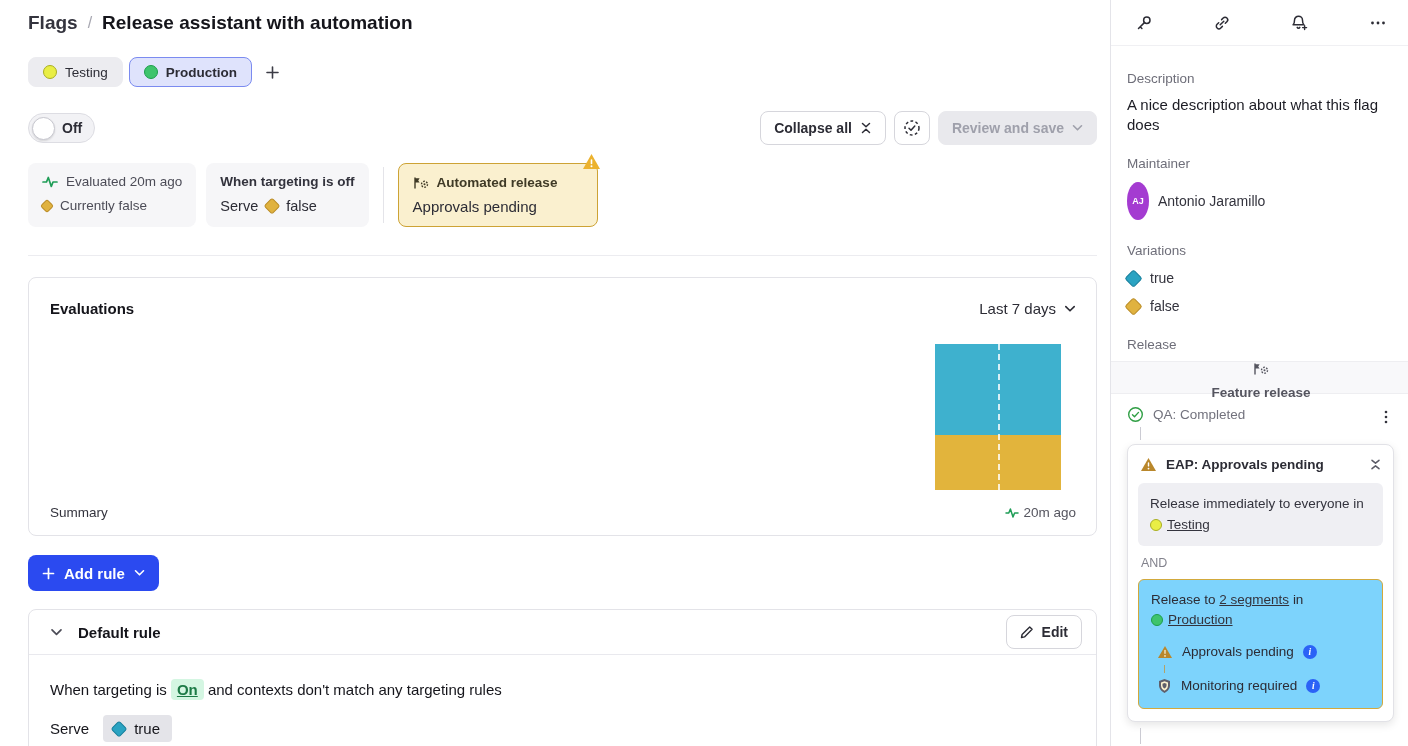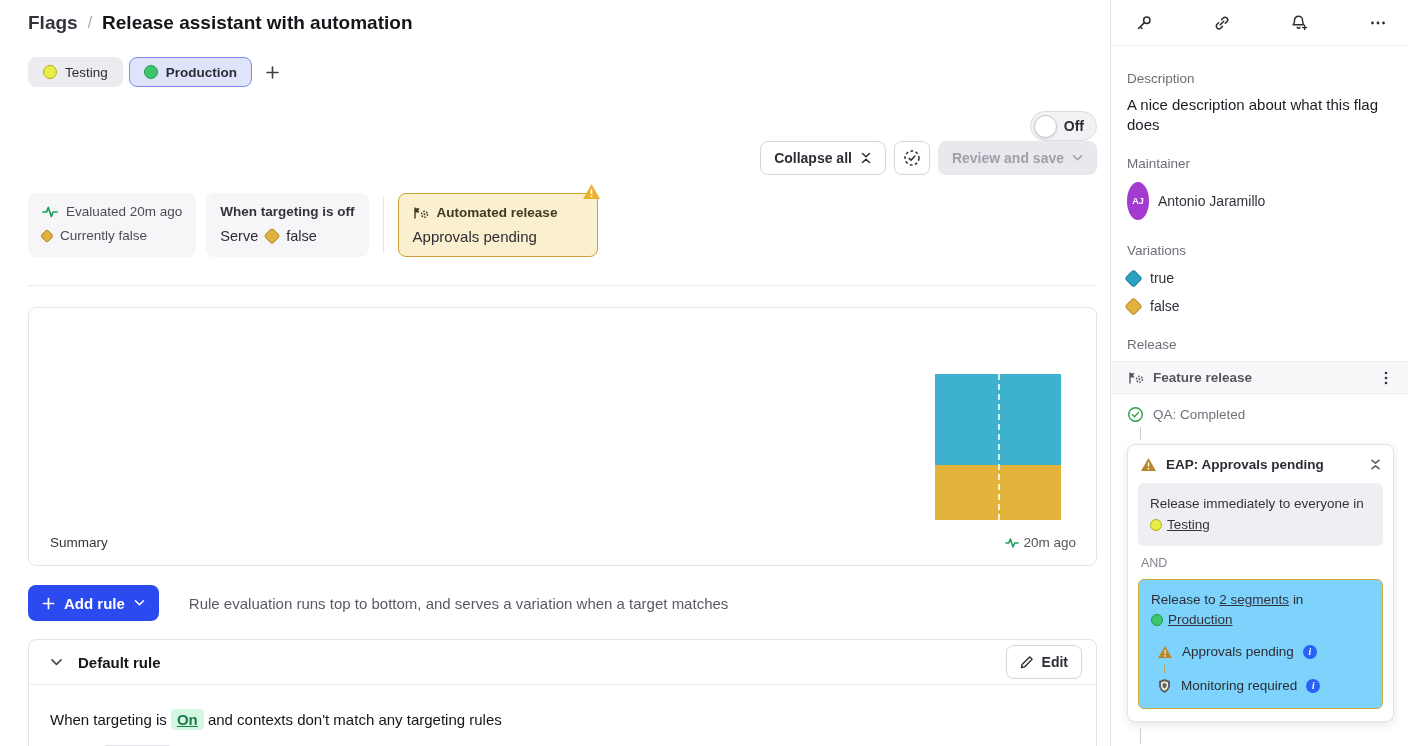--- a/index.html
+++ b/index.html
@@ -23,21 +23,21 @@
   .tabs { margin-top:23px; display:flex; align-items:center; gap:6px; }
   .tab { display:flex; align-items:center; gap:8px; height:30px; padding:0 14px;
          border-radius:8px; background:#ececf0; border:1px solid #ececf0;
          font-size:13.5px; color:#2c2c35; cursor:pointer; }
   .tab.selected { background:#dfe3fc; border:1px solid #7b8bf0; font-weight:700; }
   .env-dot { width:14px; height:14px; border-radius:50%; display:inline-block; }
   .dot-testing { background:#e9ee45; border:1.5px solid #a9af24; }
   .dot-production { background:#3ec46d; border:1.5px solid #1d9e4c; }
   .tab-add { width:28px; height:28px; display:flex; align-items:center; justify-content:center; color:#3c3c46; border-radius:6px; }
 
-  .controls { margin-top:24px; display:flex; align-items:flex-end; justify-content:space-between;flex-direction:column; }
+  .controls { margin-top:24px; display:flex; align-items:center; justify-content:space-between; }
   .toggle { display:flex; align-items:center; gap:7px; height:30px; padding:3px 12px 3px 3px;
             background:#f2f2f5; border:1px solid #dddde3; border-radius:16px; }
   .toggle-knob { width:23px; height:23px; border-radius:50%; background:#fff;
                  border:1px solid #c7c7cf; box-shadow:0 1px 2px rgba(0,0,0,.12); }
   .toggle-label { font-size:14px; font-weight:700; color:#2c2c35; }
   .controls-right { display:flex; align-items:center; gap:8px; }
   .btn { display:flex; align-items:center; gap:8px; height:34px; padding:0 13px;
          border-radius:8px; background:#fff; border:1px solid #d6d6dc;
          font-size:14px; font-weight:600; color:#2c2c35; cursor:pointer; }
   .btn-icon-only { width:36px; padding:0; justify-content:center; }
@@ -103,21 +103,21 @@
   .sb-maint-label { margin-top:21px; }
   .sb-maint-row { margin-top:11px; display:flex; align-items:center; gap:9px; }
   .avatar { width:22px; height:38px; border-radius:50%; background:#a43bd1; color:#fff;
             font-size:9px; font-weight:700; display:flex; align-items:center; justify-content:center; }
   .sb-maint-name { font-size:14px; color:#33333d; }
   .sb-var-label { margin-top:23px; }
   .sb-var-row { margin-top:12px; display:flex; align-items:center; gap:10px; font-size:14px; color:#33333d; }
   .d-var { width:13px; height:13px; }
   .sb-release-label { margin-top:23px; }
   .release-strip { margin-top:9px; height:33px; background:#f8f8fa; border-top:1px solid #eeeef1; border-bottom:1px solid #eeeef1;
-                   display:flex; align-items:center; gap:9px; padding:0 14px 0 17px; }
+                   display:flex; align-items:center; gap:9px; padding:0 14px 0 17px;flex-direction:column; }
   .release-strip-name { font-size:13.5px; font-weight:600; color:#55555f; }
   .kebab { margin-left:auto; cursor:pointer; display:inline-flex; color:#33333d; }
 
   .steps { padding:12px 14px 0 16px; }
   .step-row { display:flex; align-items:center; gap:9px; font-size:13.5px; color:#72727d; }
   .connector { width:1px; height:13px; background:#cbcbd3; margin:4px 0 4px 13px; }
   .dashed-circle { width:14px; height:14px; border:1.5px dashed #9a9aa5; border-radius:50%; flex:0 0 auto; }
 
   .eap-card { margin-top:2px; background:#fff; border:1px solid #e2e2e7; border-radius:8px;
               box-shadow:0 3px 8px rgba(0,0,0,.10); }
@@ -246,20 +246,31 @@
           </span>
           <span class="card-title">Automated release</span>
         </div>
         <div class="automated-status">Approvals pending</div>
       </div>
     </div>
 
     <div class="section-divider"></div>
 
     <div class="panel panel-evals">
+      <div class="eval-header">
+        <span class="eval-title">Evaluations</span>
+        <span class="range-select">
+          <span>Last 7 days</span>
+          <span class="icon">
+            <svg width="12" height="8" viewBox="0 0 12 8">
+                <path d="M1.8 1.6l4.2 4.2 4.2-4.2" stroke="#2c2c35" stroke-width="1.6" fill="none" stroke-linecap="round" stroke-linejoin="round"></path>
+              </svg>
+          </span>
+        </span>
+      </div>
       <div class="chart">
         <div class="chart-seg" style="height: 62%; background: rgb(62, 177, 206);"></div>
         <div class="chart-seg" style="height: 38%; background: rgb(226, 180, 60);"></div>
         <div class="chart-dash"></div>
       </div>
       <div class="eval-footer">
         <span class="summary-label">Summary</span>
         <span class="last-eval">
           <span class="icon">
             <svg width="14" height="12" viewBox="0 0 14 12">
@@ -278,21 +289,20 @@
               <path d="M6.5 1.5v10M1.5 6.5h10" stroke="#fff" stroke-width="1.7" stroke-linecap="round"></path>
             </svg>
         </span>
         <span>Add rule</span>
         <span class="icon">
           <svg width="11" height="8" viewBox="0 0 11 8">
               <path d="M1.5 1.8l4 4 4-4" stroke="#fff" stroke-width="1.6" fill="none" stroke-linecap="round" stroke-linejoin="round"></path>
             </svg>
         </span>
       </button>
-      <span class="rule-helper">Rule evaluation runs top to bottom, and serves a variation when a target matches</span>
     </div>
 
     <div class="panel panel-default">
       <div class="dr-header">
         <span class="icon">
           <svg width="13" height="9" viewBox="0 0 13 9">
               <path d="M2 1.8l4.5 4.5L11 1.8" stroke="#4c4c57" stroke-width="1.7" fill="none" stroke-linecap="round" stroke-linejoin="round"></path>
             </svg>
         </span>
         <span class="dr-title">Default rule</span>

